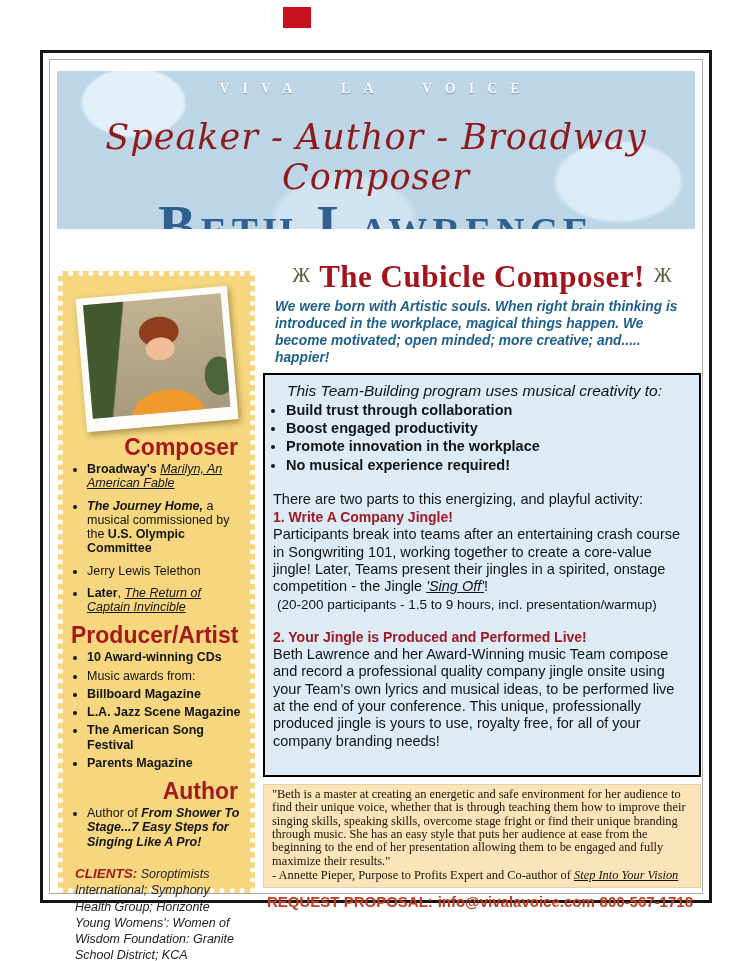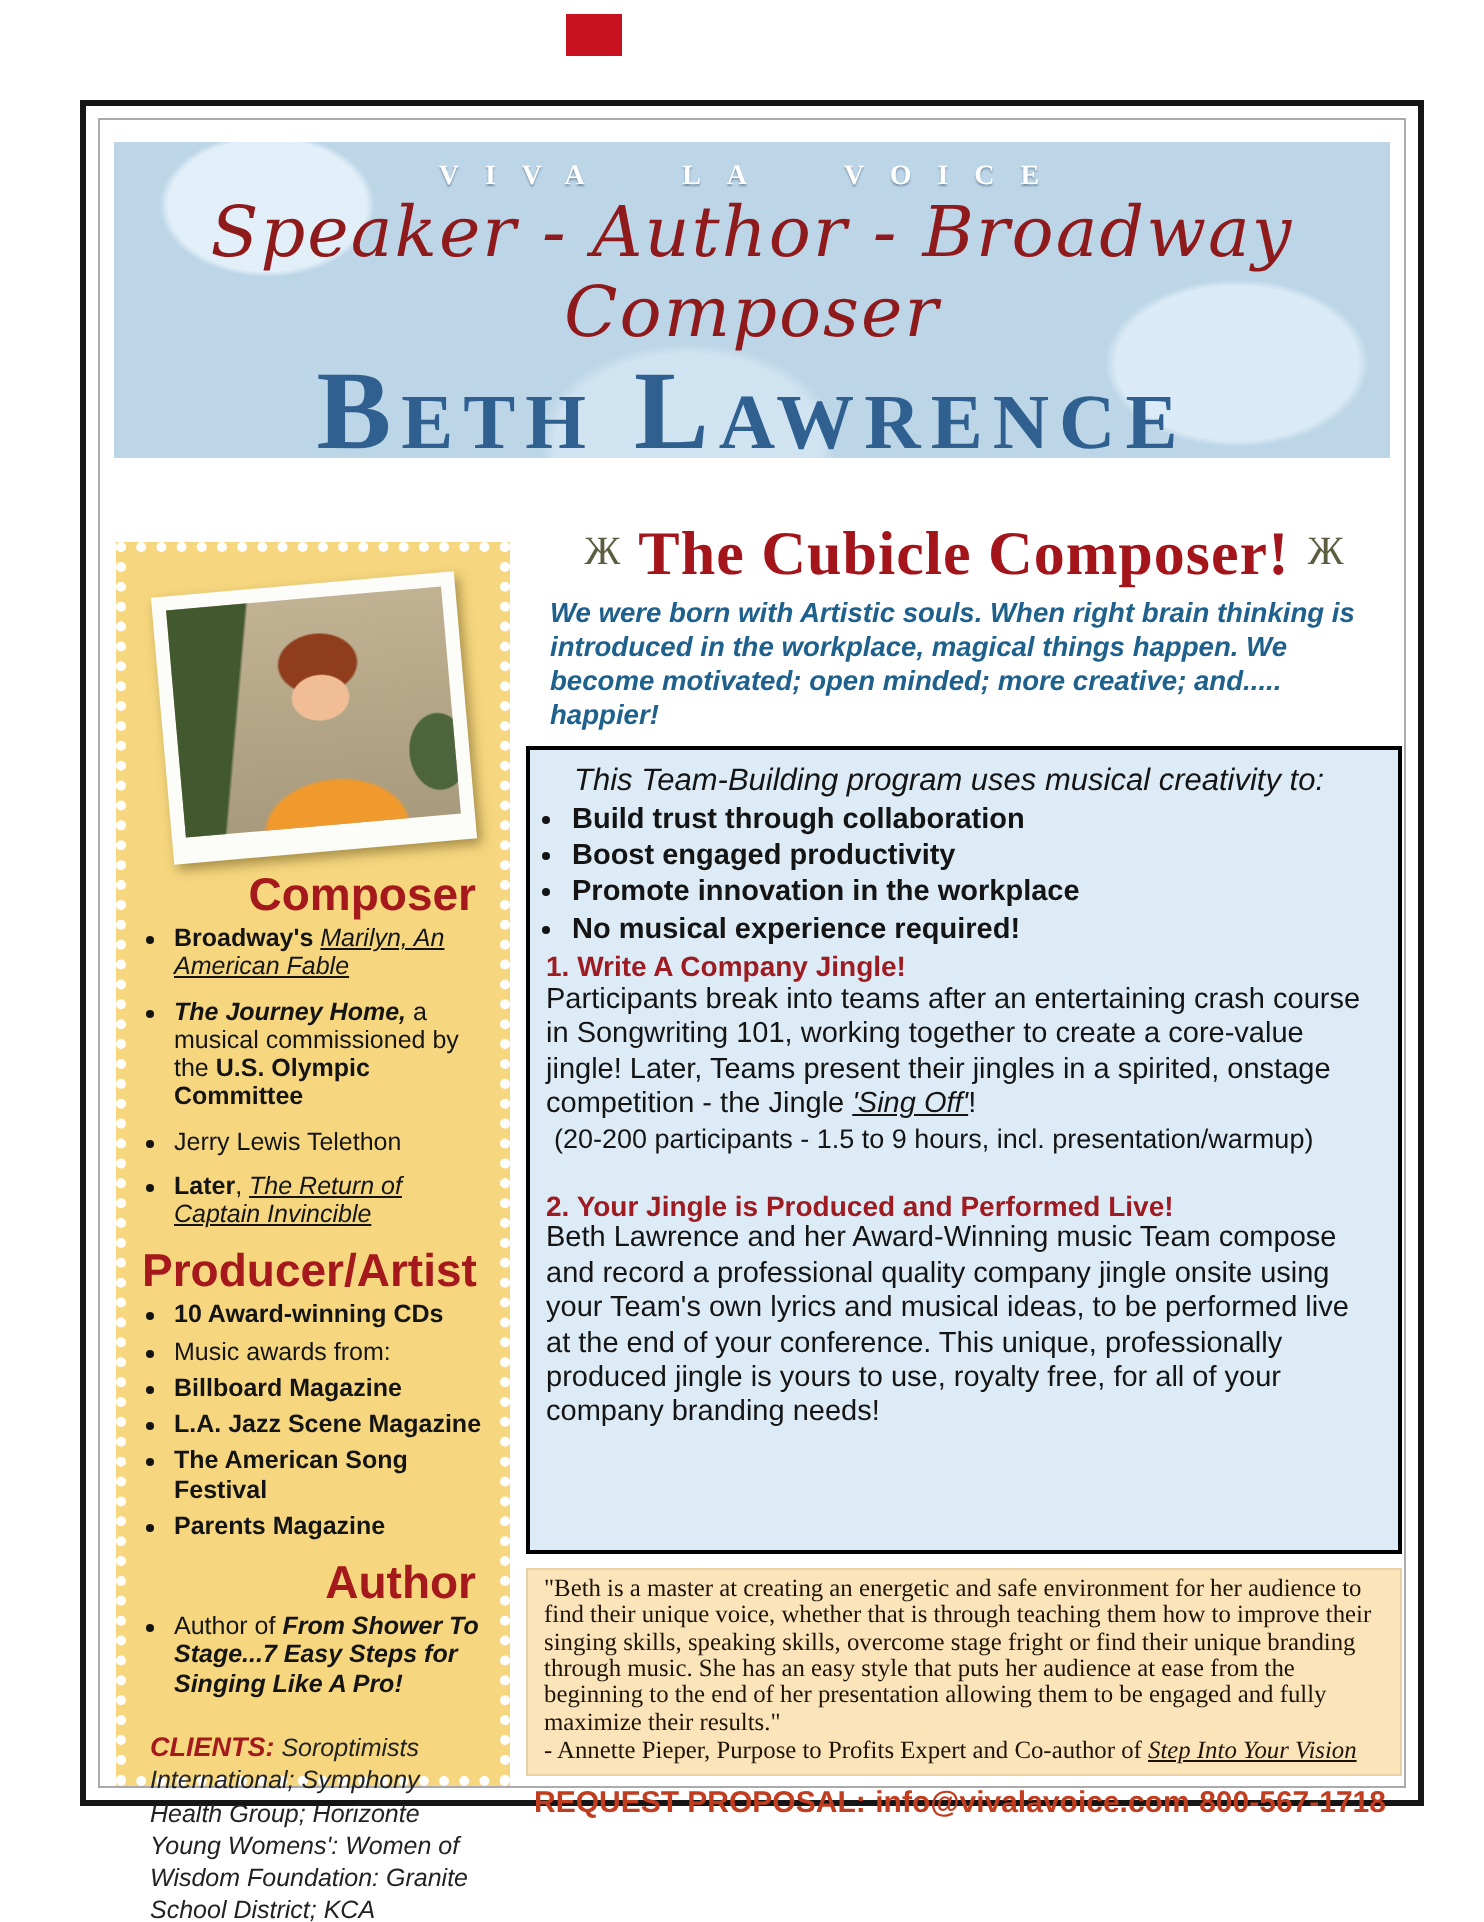--- a/index.html
+++ b/index.html
@@ -27,21 +27,21 @@
       radial-gradient(ellipse 120px 80px at 45% 95%, rgba(214,231,244,.8) 55%, rgba(0,0,0,0) 62%),
       #bcd5e7;
     text-align:center; overflow:hidden;
   }
   .brand-line {
     margin-top:10px; font-family:"Liberation Serif", serif; font-weight:bold;
     font-size:14px; color:#ffffff; letter-spacing:13px; word-spacing:20px;
     text-shadow:0 1px 1px rgba(110,135,160,.9);
   }
   .script-line {
-    margin-top:0; font-family:"DejaVu Serif", serif; font-style:italic;
+    margin-top:20px; font-family:"DejaVu Serif", serif; font-style:italic;
     font-size:35px; color:#8e1a1b; line-height:1.15; letter-spacing:1px;
   }
   .name-line {
     margin-top:0px; font-family:"Liberation Serif", serif; font-weight:bold;
     font-variant:small-caps; font-size:56px; line-height:1.0; color:#2f6090; letter-spacing:5px;
   }
   .music-bar {
     position:absolute; left:22px; top:183px; width:622px; height:25px;
     background:#fff; border:2px solid #2b2b2b;
     box-shadow:0 0 0 2px #ffffff, 0 0 0 3px #a6a6a6;
@@ -184,20 +184,21 @@
       <p class="intro">We were born with Artistic souls.  When right brain thinking is introduced in the workplace, magical things happen.  We become motivated; open minded; more creative; and..... happier!</p>
 
       <div class="program-box">
         <div class="program-lead">This Team-Building program uses musical creativity to:</div>
         <ul>
           <li>Build trust through collaboration</li>
           <li>Boost engaged productivity</li>
           <li>Promote innovation in the workplace</li>
           <li>No musical experience required!</li>
         </ul>
+        <div class="parts-intro">There are two parts to this energizing, and playful activity:</div>
 
         <div class="part-heading">1. Write A Company Jingle!</div>
         <p class="part-body"><span>Participants break into teams after an entertaining crash course in Songwriting 101, working together to create a core-value jingle!  Later, Teams present their jingles in a spirited, onstage competition - the Jingle </span><span class="i">'Sing Off'</span><span>!</span></p>
         <div class="part-note">(20-200 participants - 1.5 to 9 hours, incl. presentation/warmup)</div>
 
         <div class="part-heading second">2. Your Jingle is Produced and Performed Live!</div>
         <p class="part-body">Beth Lawrence and her Award-Winning music Team compose and record a professional quality company jingle onsite using your Team's own lyrics and musical ideas, to be performed live at the end of your conference.  This unique, professionally produced jingle is yours to use, royalty free, for all of your company branding needs!</p>
       </div>
 
       <div class="testimonial">

